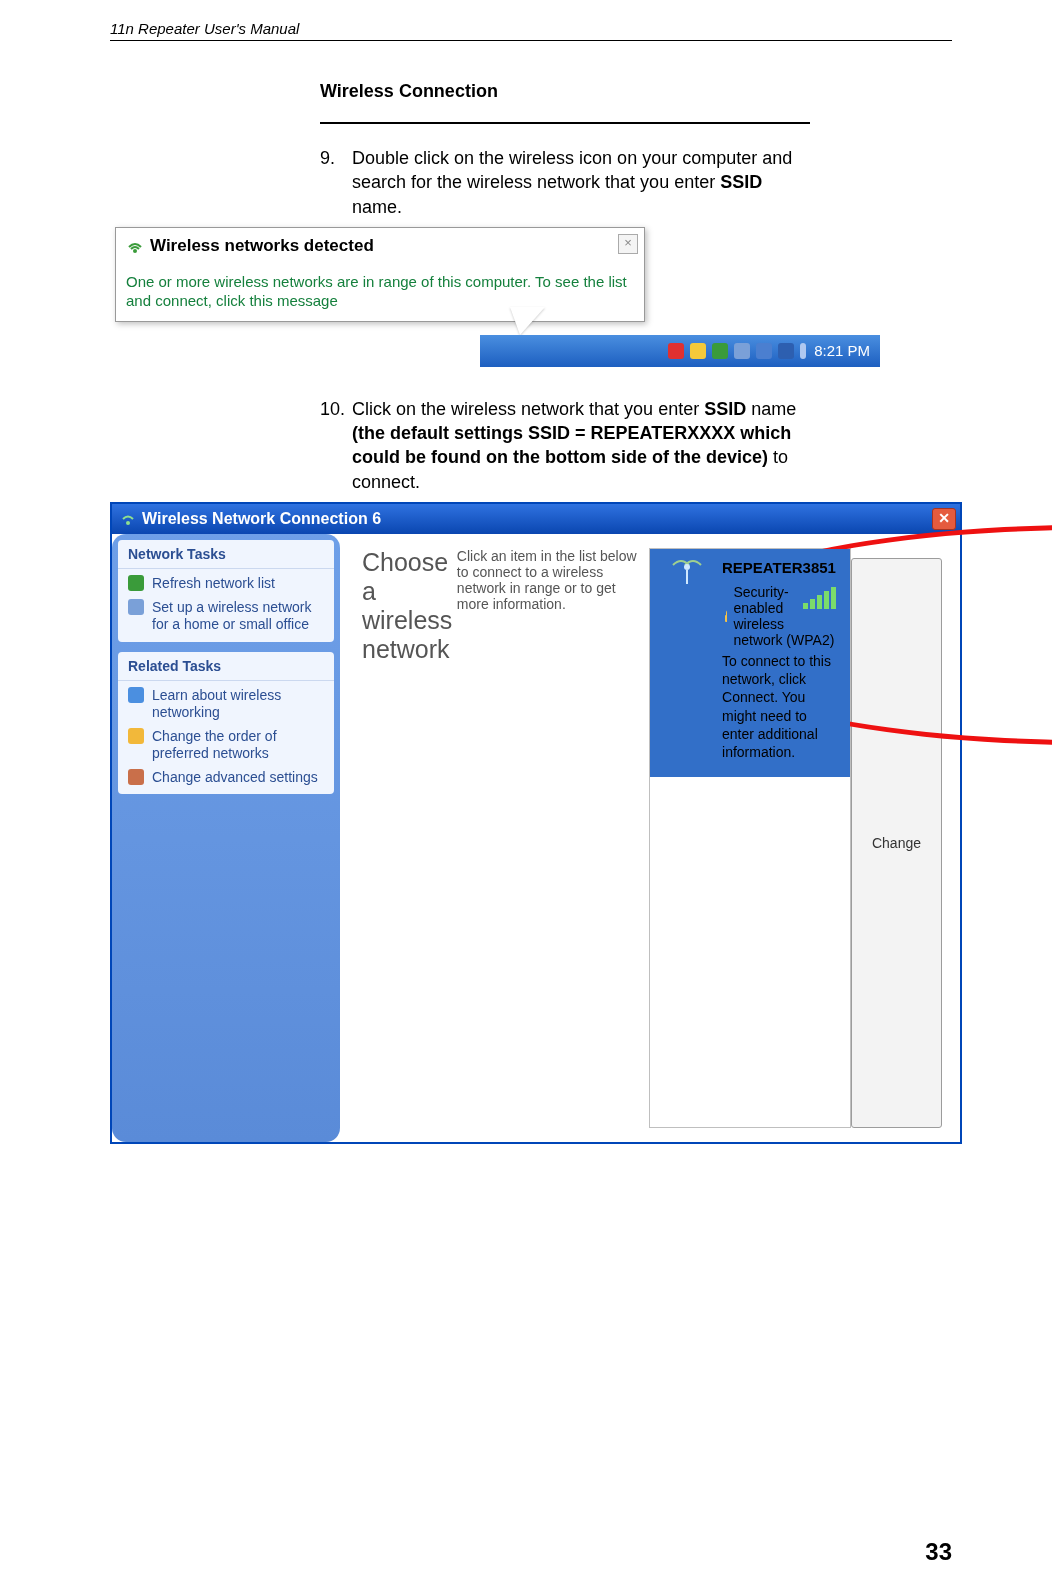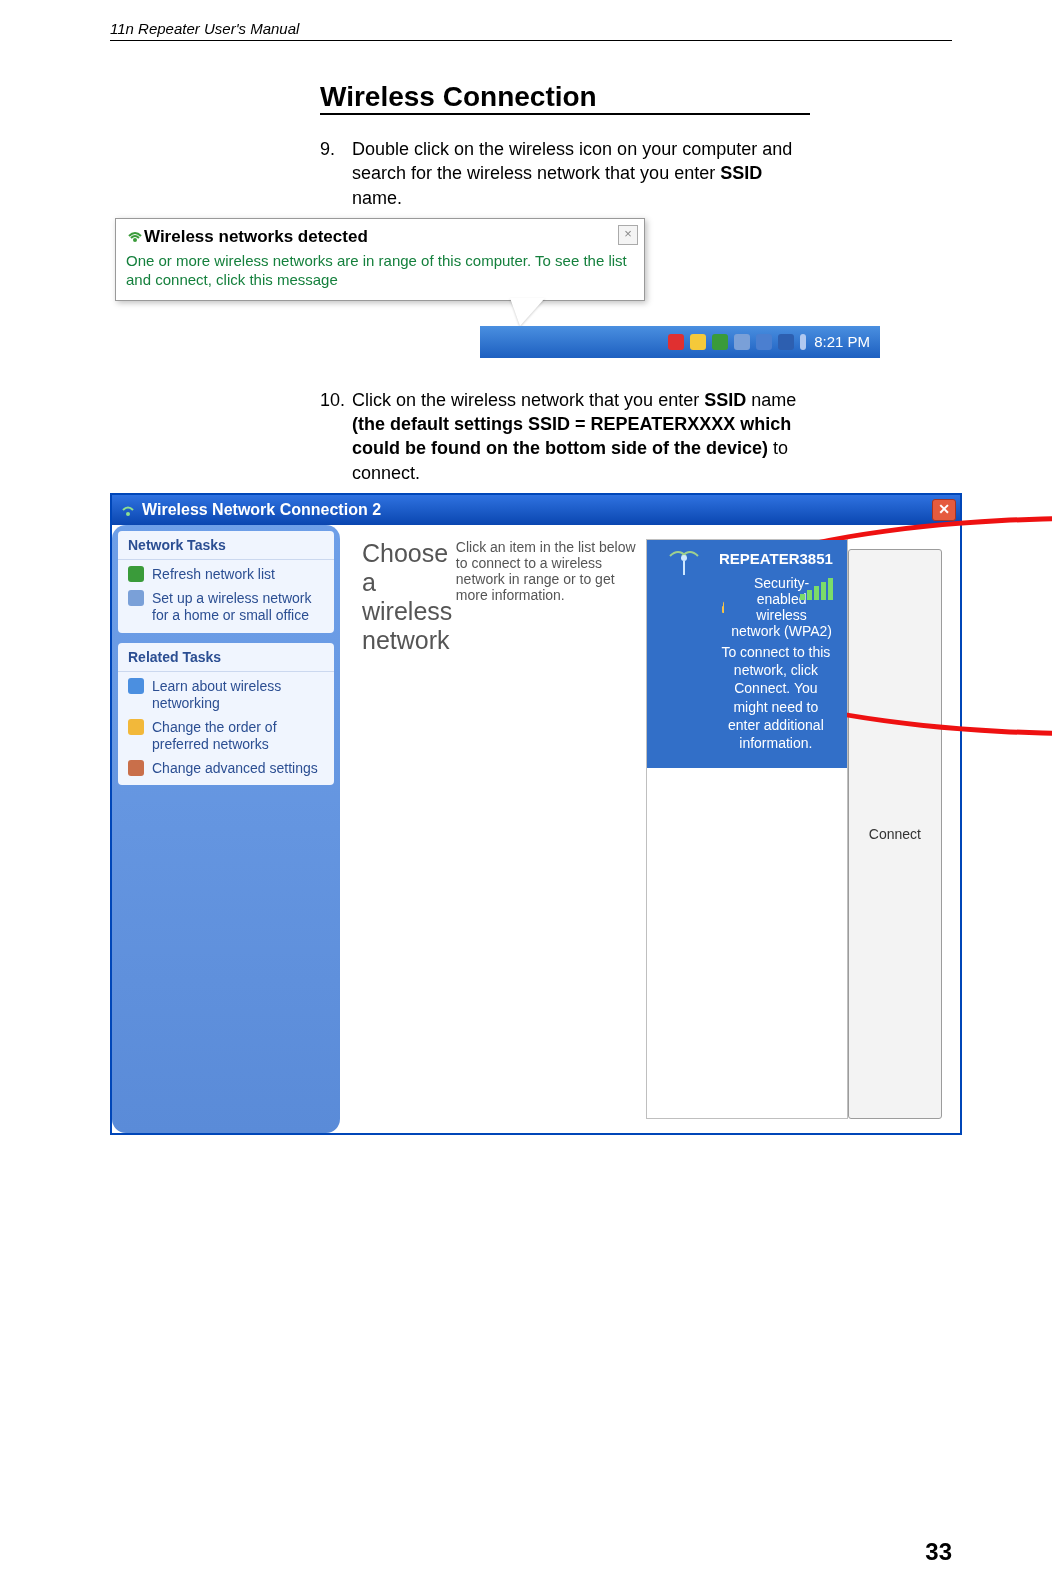--- a/index.html
+++ b/index.html
@@ -25,23 +25,23 @@
   .header-text {
     font-style: italic;
     font-size: 15px;
   }
   .content-col {
     margin-left: 210px;
     width: 490px;
   }
   .section-title {
     font-weight: bold;
-    font-size: 28px;
+    font-size: 18px;
     border-bottom: 2px solid #000;
-    padding-bottom: 0;
+    padding-bottom: 20px;
     margin-bottom: 22px;
   }
   .para {
     font-size: 18px;
     line-height: 1.35;
     margin-bottom: 10px;
   }
   .list-item {
     font-size: 18px;
     line-height: 1.35;
@@ -70,22 +70,23 @@
     top: 0;
     width: 530px;
     background: #fff;
     border: 1px solid #999;
     box-shadow: 2px 2px 6px rgba(0,0,0,.25);
     padding: 8px 10px 10px 10px;
     box-sizing: border-box;
   }
   .balloon-title-row {
     display: flex;
-    align-items: flex-start;
-    margin-bottom: 4px;
+    align-items: flex-end;
+    gap: 6px;
+    margin-bottom: 16px;
   }
   .balloon-title {
     font-weight: bold;
     font-size: 17px;
   }
   .balloon-body {
     font-size: 15px;
     color: #15803d;
     line-height: 1.3;
   }
@@ -232,26 +233,25 @@
     margin-bottom: 6px;
   }
   .net-list {
     flex: 1;
     border: 1px solid #bfbfbf;
     background: #fff;
     position: relative;
   }
   .net-item {
     background: #326fc8;
-    color: #ffffff;
+    color: #000000;
     padding: 10px 14px 16px 14px;
     display: flex;
     gap: 12px;
     box-sizing: border-box;
-    text-align: center;
   }
   .net-left {
     width: 46px;
     display: flex;
     flex-direction: column;
     align-items: center;
     gap: 4px;
     flex: none;
   }
   .net-right {
@@ -375,21 +375,21 @@
       </span>
     </div>
   </div>
 
   <div class="fig2">
     <div class="dlg-title">
       <svg width="16" height="16">
         <circle cx="8" cy="12" r="2" fill="#8fe08f"></circle>
         <path d="M3 8 Q8 3 13 8" stroke="#8fe08f" stroke-width="2" fill="none"></path>
       </svg>
-      <span>Wireless Network Connection 2</span>
+      <span>Wireless Network Connection 6</span>
       <div class="dlg-close">✕</div>
     </div>
     <div class="dlg-body">
       <div class="sidebar">
         <div class="side-group">
           <div class="side-head">Network Tasks</div>
           <div class="side-item">
             <span class="side-ico" style="background:#3a9b3a"></span>
             <span>Refresh network list</span>
           </div>
@@ -445,20 +445,20 @@
               <span style="height:6px"></span>
                 <span style="height:10px"></span>
                 <span style="height:14px"></span>
                 <span style="height:18px"></span>
                 <span style="height:22px"></span>
             </div>
           </div>
         </div>
 
         <div class="connect-row">
-          <button class="connect-btn">Connect</button>
+          <button class="connect-btn">Change</button>
         </div>
       </div>
     </div>
   </div>
 
   <div class="pagenum">33</div>
 </div>
 
 </body></html>

